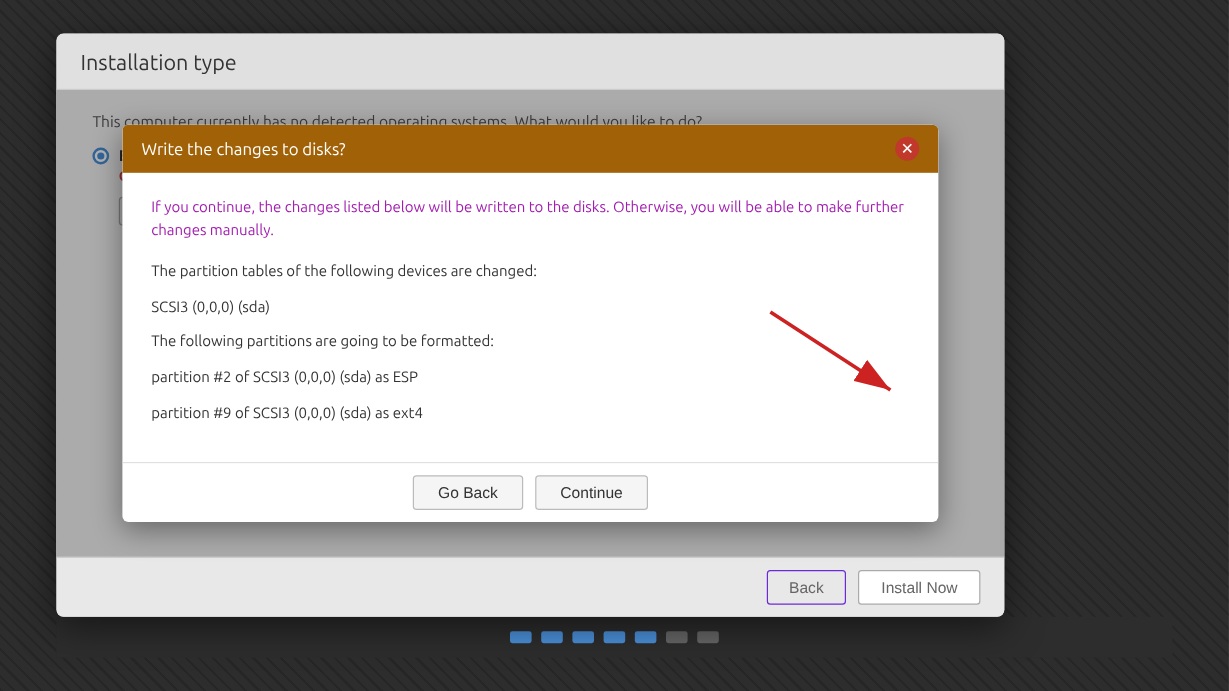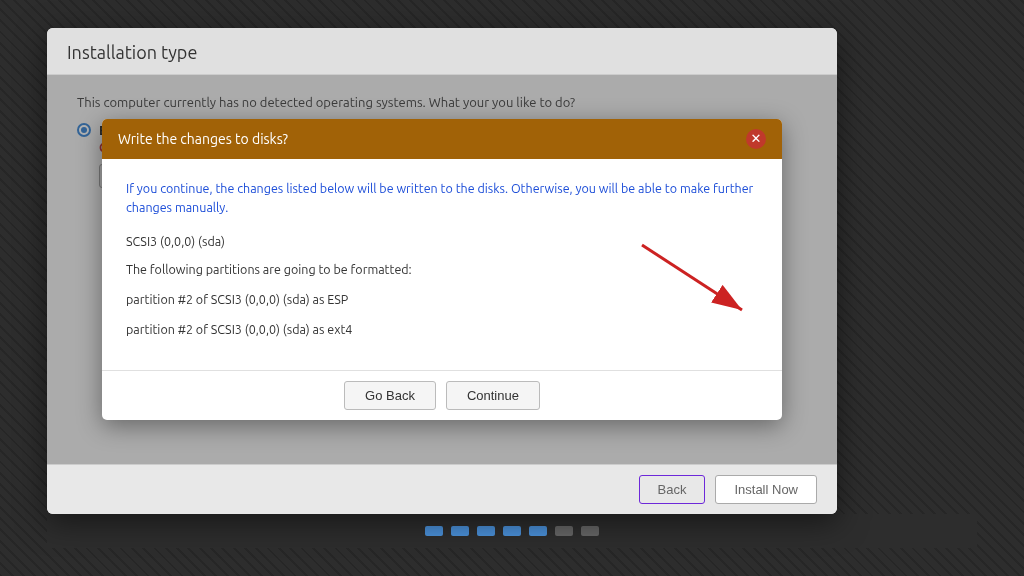--- a/index.html
+++ b/index.html
@@ -233,21 +233,21 @@
       line-height: 1;
     }
 
     .modal-body {
       padding: 20px 24px;
       position: relative;
     }
 
     .modal-intro {
       font-size: 12.5px;
-      color: #1d4ed8;
+      color: #a21caf;
       margin-bottom: 18px;
       line-height: 1.5;
     }
 
     .modal-section {
       margin-bottom: 14px;
     }
 
     .modal-section-title {
       font-size: 12.5px;
@@ -293,21 +293,21 @@
 
 <div style="position:relative; display:flex; flex-direction:column; width:930px; height:520px;">
 
   <div class="main-window">
 
     <div class="title-bar">
       <h1>Installation type</h1>
     </div>
 
     <div class="content-area">
-      <p class="question-text">This computer currently has no detected operating systems. What your you like to do?</p>
+      <p class="question-text">This computer currently has no detected operating systems. What would you like to do?</p>
 
       <div class="option-row">
         <div class="radio-dot"></div>
         <span class="option-label">Erase disk and install Linux Mint</span>
       </div>
 
       <p class="warning-text">
         <span class="warning-keyword">Continue:</span><span> This will delete all your programs, documents, photos, music, and any other files in all operating systems.</span>
       </p>
 
@@ -321,27 +321,28 @@
 
           <div class="modal-header">
             <span class="modal-title">Write the changes to disks?</span>
             <button class="modal-close">✕</button>
           </div>
 
           <div class="modal-body">
             <p class="modal-intro">If you continue, the changes listed below will be written to the disks. Otherwise, you will be able to make further changes manually.</p>
 
             <div class="modal-section">
+              <p class="modal-section-title">The partition tables of the following devices are changed:</p>
               <p class="modal-section-item">SCSI3 (0,0,0) (sda)</p>
             </div>
 
             <div class="modal-section">
               <p class="modal-section-title">The following partitions are going to be formatted:</p>
               <p class="modal-section-item">partition #2 of SCSI3 (0,0,0) (sda) as ESP</p>
-              <p class="modal-section-item">partition #2 of SCSI3 (0,0,0) (sda) as ext4</p>
+              <p class="modal-section-item">partition #9 of SCSI3 (0,0,0) (sda) as ext4</p>
             </div>
 
             <svg class="arrow-svg" width="130" height="90" viewBox="0 0 130 90">
               <defs>
                 <marker id="arrowhead" markerWidth="10" markerHeight="7" refX="10" refY="3.5" orient="auto">
                   <polygon points="0 0, 10 3.5, 0 7" fill="#cc2222"></polygon>
                 </marker>
               </defs>
               <line x1="10" y1="10" x2="110" y2="75" stroke="#cc2222" stroke-width="3" marker-end="url(#arrowhead)"></line>
             </svg>

